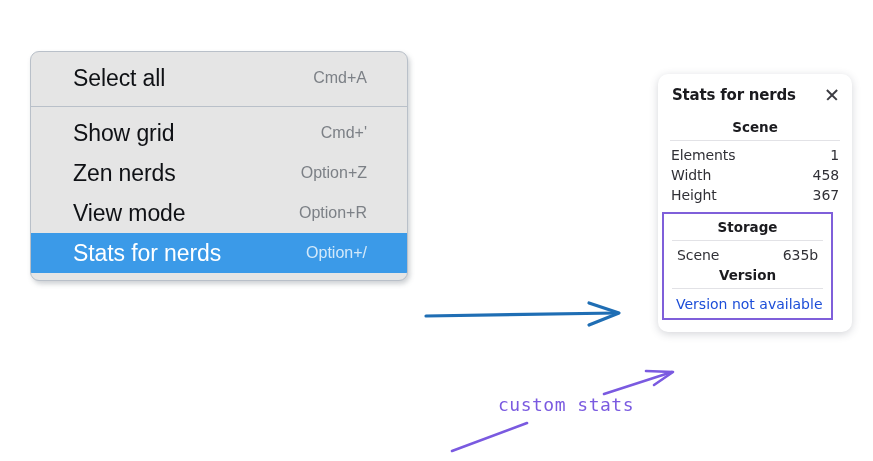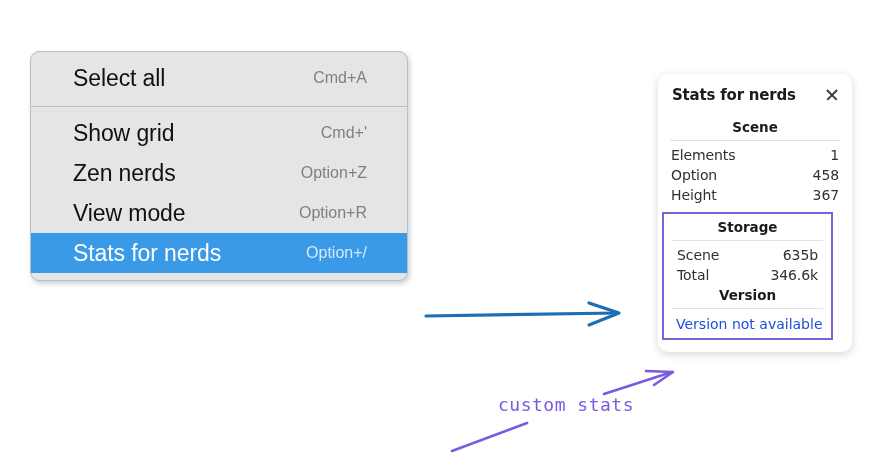--- a/index.html
+++ b/index.html
@@ -207,42 +207,38 @@
   </div>
 
   <div>
     <div class="sec-title">Scene</div>
     <div class="sec-rule"></div>
     <div class="stat-row">
       <span class="sr-key">Elements</span>
       <span class="sr-val">1</span>
     </div>
     <div class="stat-row">
-      <span class="sr-key">Option</span>
+      <span class="sr-key">Width</span>
       <span class="sr-val">458</span>
     </div>
     <div class="stat-row">
       <span class="sr-key">Height</span>
       <span class="sr-val">367</span>
     </div>
   </div>
 
   <div id="custom-stats-box">
 
     <div>
       <div class="sec-title">Storage</div>
       <div class="sec-rule"></div>
       <div class="stat-row">
         <span class="sr-key">Scene</span>
         <span class="sr-val">635b</span>
       </div>
-      <div class="stat-row">
-        <span class="sr-key">Total</span>
-        <span class="sr-val">346.6k</span>
-      </div>
     </div>
 
     <div>
       <div class="sec-title">Version</div>
       <div class="sec-rule"></div>
       <div class="stat-note">Version not available</div>
     </div>
 
   </div>
 

